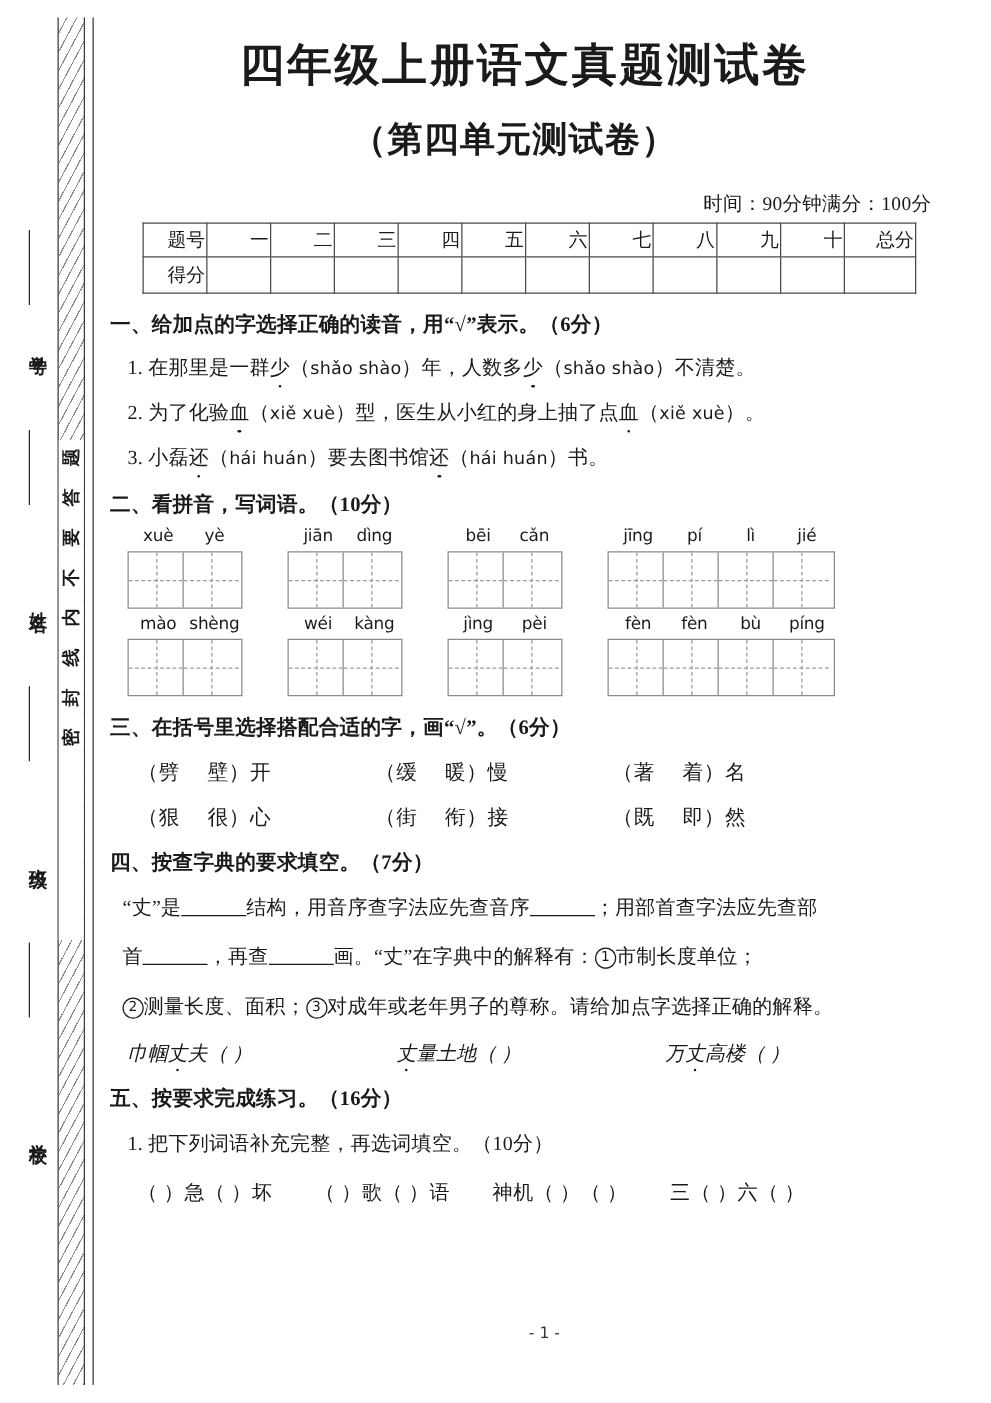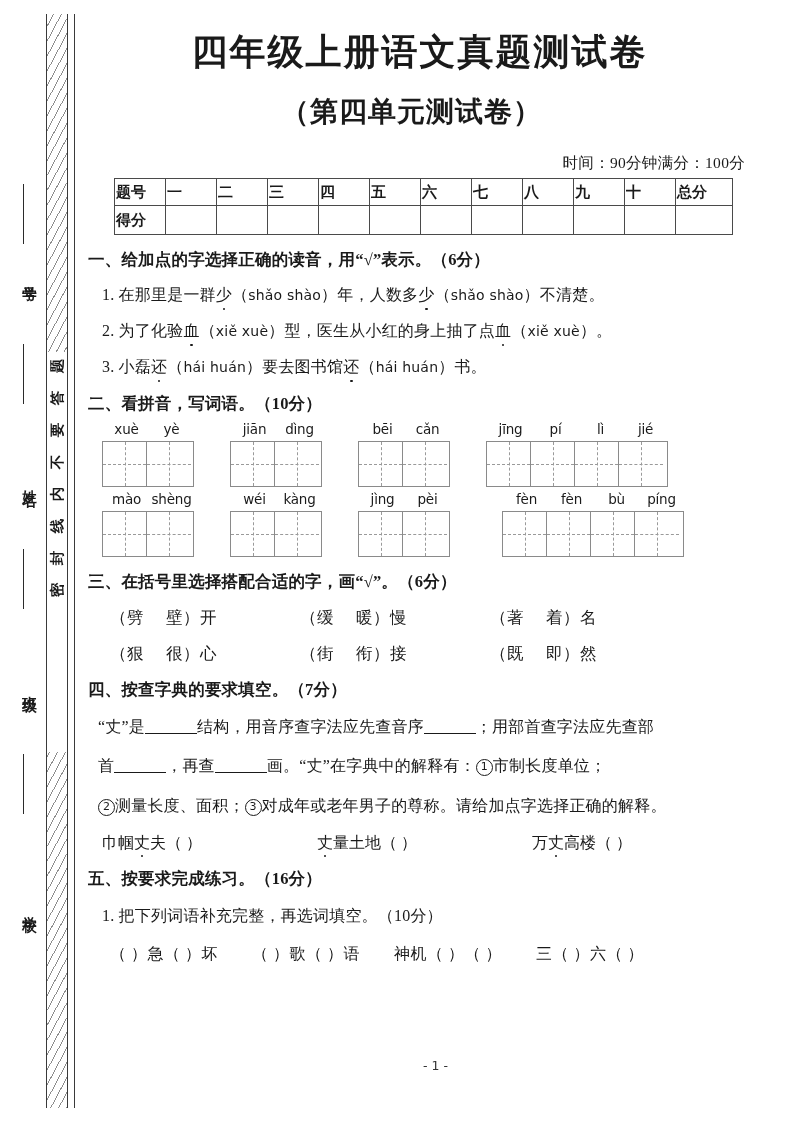--- a/index.html
+++ b/index.html
@@ -144,24 +144,24 @@
     padding-right: 24px;
     margin-top: 2px;
   }
   table.score-table {
     border-collapse: collapse;
     table-layout: fixed;
   }
   table.score-table td {
     border: 1px solid #4a4a4a;
     height: 24px;
-    text-align: left;
+    text-align: right;
     vertical-align: middle;
     font-size: 15px;
-    font-weight: 700;
+    font-weight: 400;
     font-family: "Liberation Serif", "DejaVu Serif", serif;
   }
   table.score-table td.rowhead { width: 48px; }
   table.score-table td.cell { width: 48px; }
   table.score-table td.total { width: 54px; }
   table.score-table tr.blank td { height: 26px; }
 
   
   .sec {
     padding-left: 10px;
@@ -281,20 +281,21 @@
     border: 1px solid #1a1a1a;
     border-radius: 50%;
     font-size: 11px;
     vertical-align: 1px;
     font-family: "DejaVu Sans", sans-serif;
   }
   .meaning-row {
     display: flex;
     font-size: 16px;
     margin: 14px 0 0 14px;
+    font-style: italic;
   }
   .meaning-row .mi { width: 215px; }
 
   .idiom-row {
     display: flex;
     font-size: 16px;
     margin: 14px 0 0 22px;
     letter-spacing: 0.5px;
   }
   .idiom-row .ii { margin-right: 34px; white-space: nowrap; }
@@ -471,21 +472,21 @@
           <div class="grid-group" style="margin-right: 36px;">
             <div class="grid-py">
               <span>jìng</span>
               <span>pèi</span>
             </div>
             <div class="tzg">
               <div class="cellbox"></div>
               <div class="cellbox"></div>
             </div>
           </div>
-          <div class="grid-group" style="margin-right: 0px; margin-left: 16px;">
+          <div class="grid-group" style="margin-right: 0px;">
             <div class="grid-py">
               <span>fèn</span>
               <span>fèn</span>
               <span>bù</span>
               <span>píng</span>
             </div>
             <div class="tzg">
               <div class="cellbox"></div>
               <div class="cellbox"></div>
               <div class="cellbox"></div>

